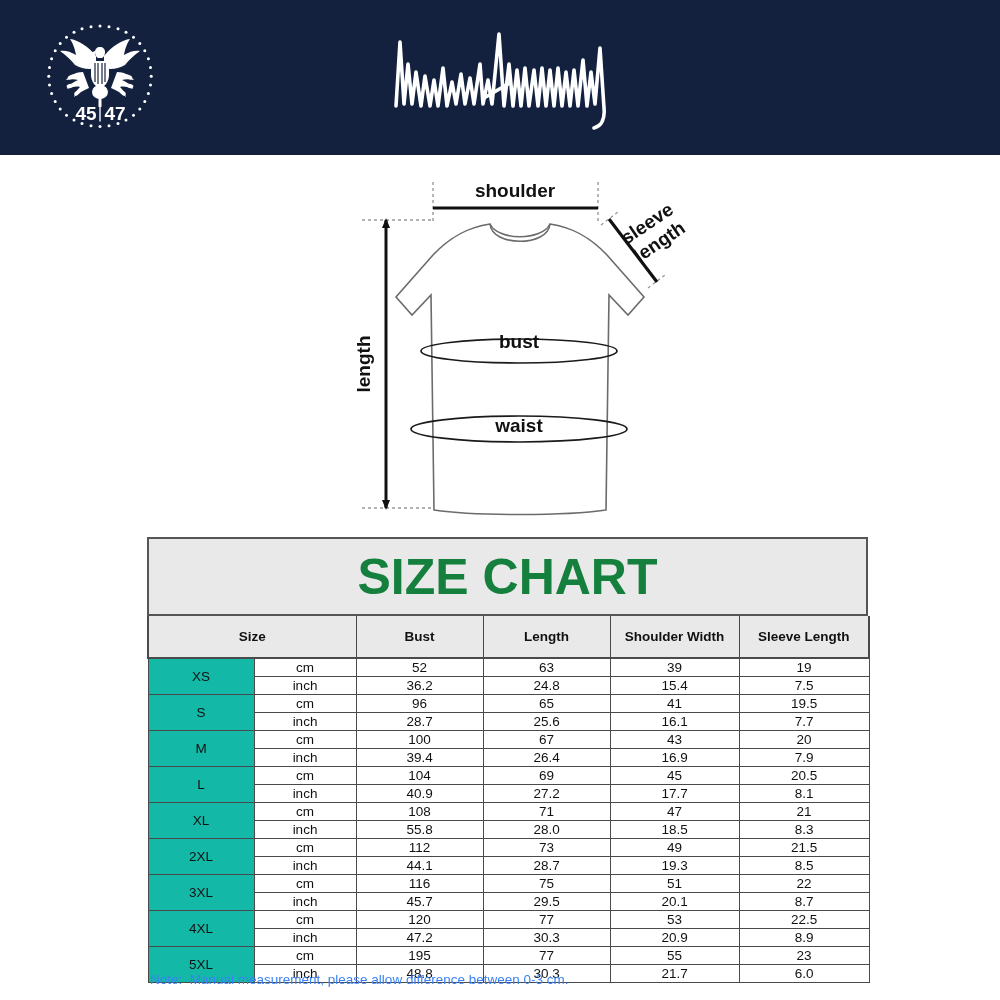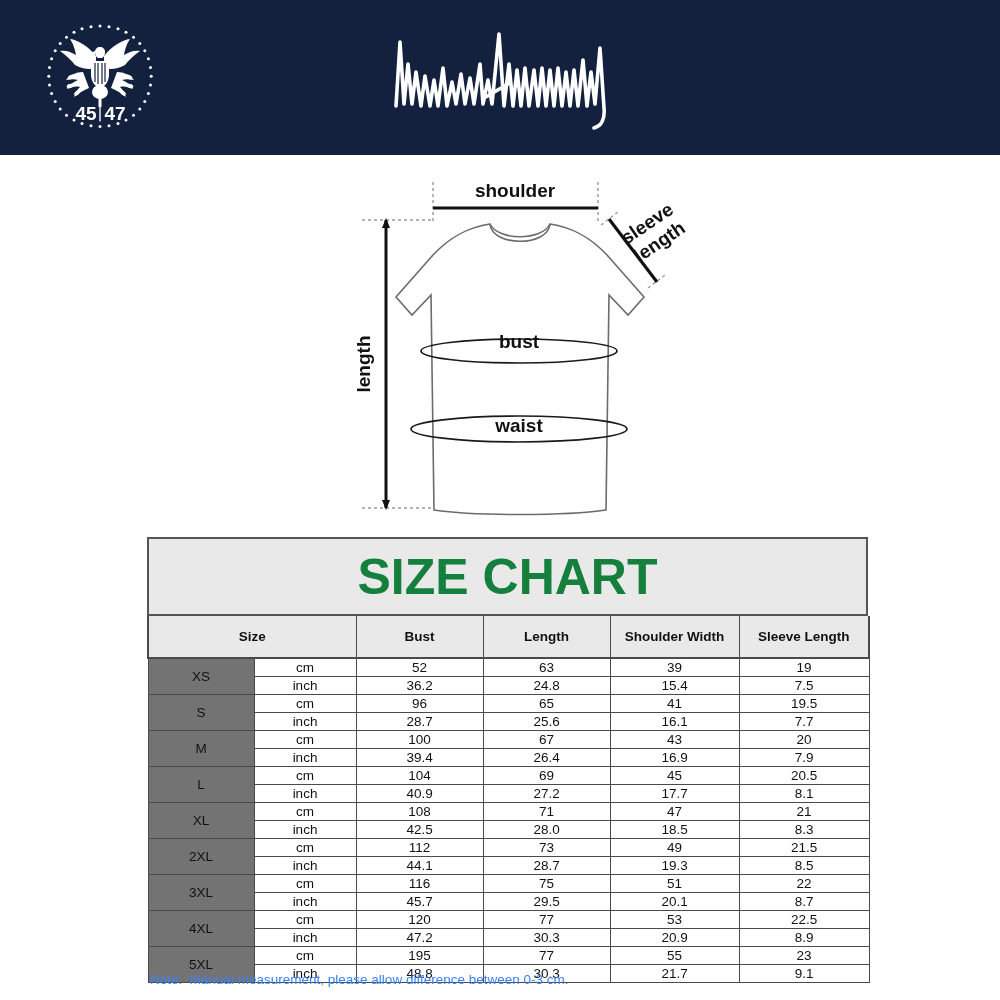--- a/index.html
+++ b/index.html
@@ -89,21 +89,21 @@
     border-top: none;
     border-bottom: 2px solid #4a4a4a;
   }
   table.size-table thead th.first-col {
     border-left: 2px solid #4a4a4a;
   }
   table.size-table thead th.last-col {
     border-right: 2px solid #4a4a4a;
   }
   td.size-label {
-    background: #737373;
+    background: #14b8a6;
     font-size: 13.5px;
     border-left: 2px solid #4a4a4a;
     border-top: 1.5px solid #4a4a4a;
     border-bottom: 1.5px solid #4a4a4a;
     margin-top: 8px;
   }
   td.unit-cell {
     text-align: left;
     padding-left: 5px;
     font-size: 13.5px;
@@ -362,21 +362,21 @@
         <tr class="row-cm">
           <td class="size-label" rowspan="2">XL</td>
           <td class="unit-cell">cm</td>
           <td class="val-cell">108</td>
           <td class="val-cell">71</td>
           <td class="val-cell">47</td>
           <td class="val-cell last-col">21</td>
         </tr>
         <tr class="row-inch">
           <td class="unit-cell">inch</td>
-          <td class="val-cell">42.5</td>
+          <td class="val-cell">55.8</td>
           <td class="val-cell">28.0</td>
           <td class="val-cell">18.5</td>
           <td class="val-cell last-col">8.3</td>
         </tr>
         <tr class="row-cm">
           <td class="size-label" rowspan="2">2XL</td>
           <td class="unit-cell">cm</td>
           <td class="val-cell">112</td>
           <td class="val-cell">73</td>
           <td class="val-cell">49</td>
@@ -425,19 +425,19 @@
           <td class="val-cell">195</td>
           <td class="val-cell">77</td>
           <td class="val-cell">55</td>
           <td class="val-cell last-col">23</td>
         </tr>
         <tr class="row-inch">
           <td class="unit-cell">inch</td>
           <td class="val-cell">48.8</td>
           <td class="val-cell">30.3</td>
           <td class="val-cell">21.7</td>
-          <td class="val-cell last-col">9.1</td>
+          <td class="val-cell last-col">6.0</td>
         </tr>
       </tbody>
   </table>
 </div>
 
 <div id="table-note">Note:  Manual measurement, please allow difference between 0-3 cm.</div>
 
 </body></html>

